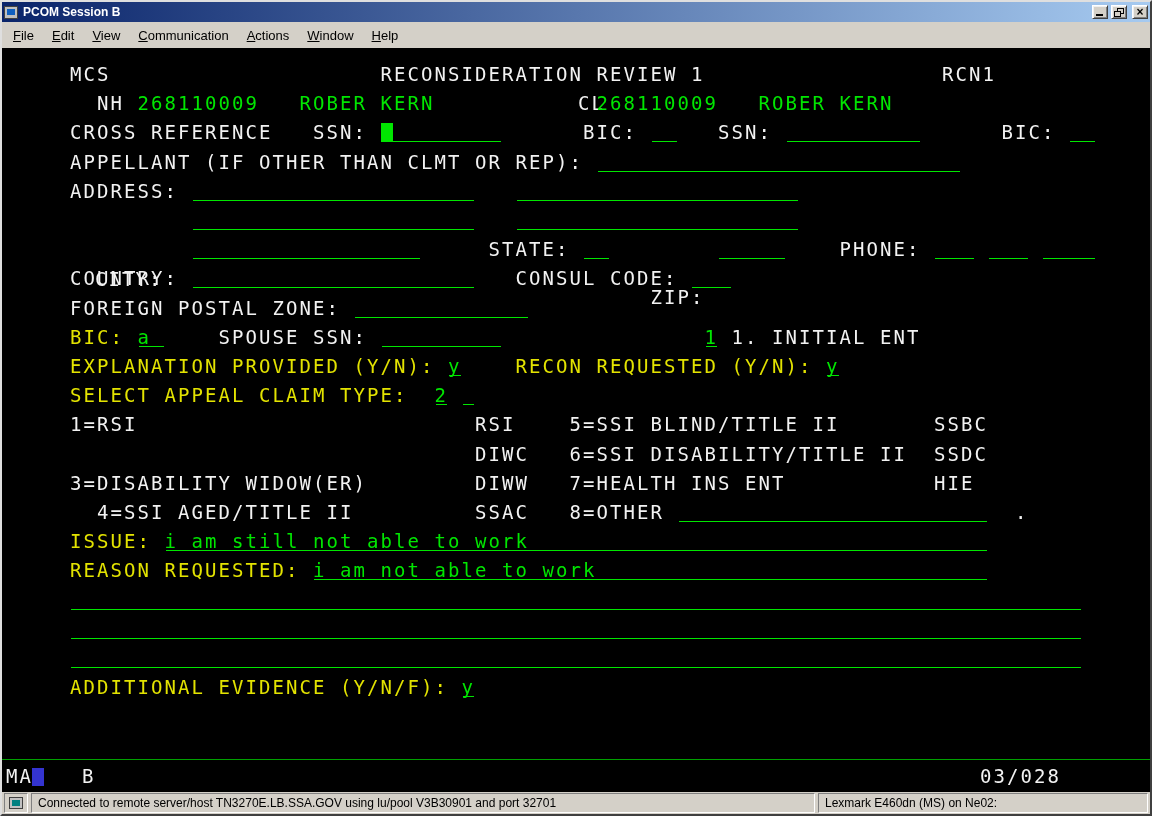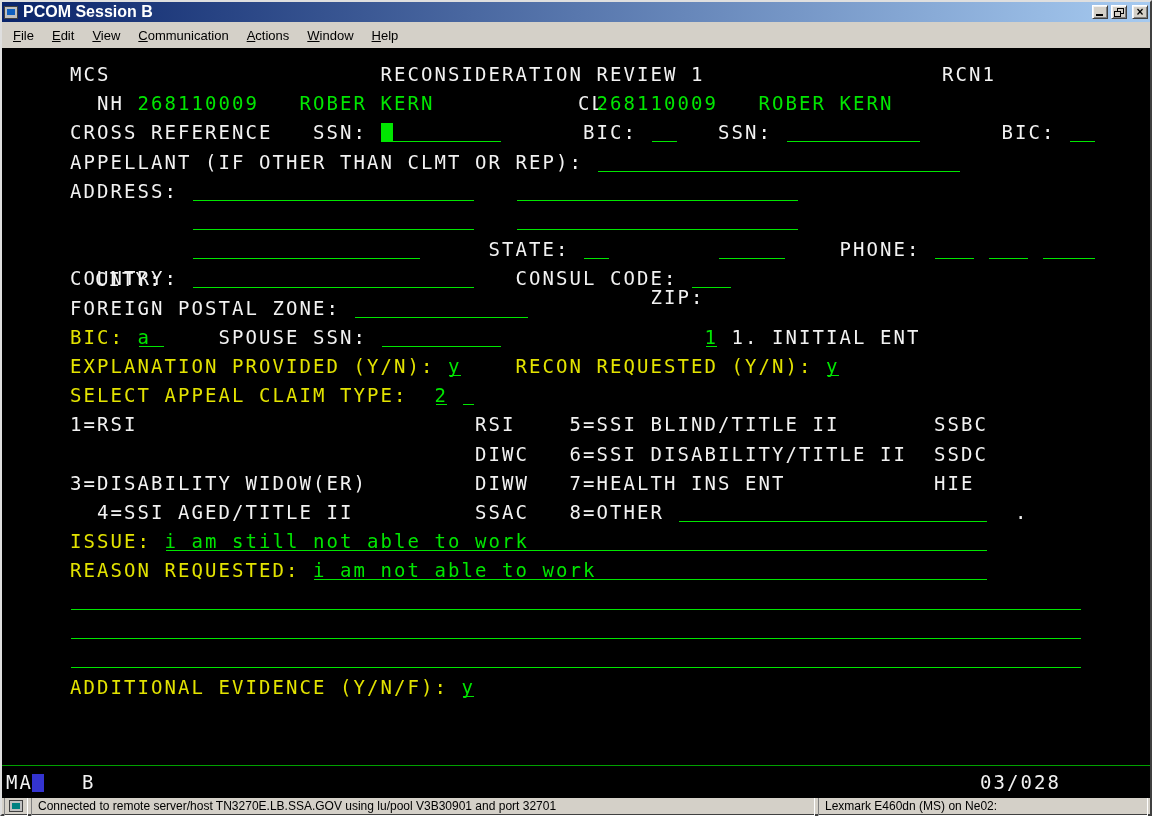--- a/index.html
+++ b/index.html
@@ -16,21 +16,21 @@
 
   
   .titlebar {
     height: 20px; flex: none;
     background: linear-gradient(90deg, var(--tb-left, #0a246a), var(--tb-right, #a6caf0));
     display: flex; align-items: center; gap: 3px; padding: 0 2px;
   }
   .app-icon { width: 14px; height: 13px; position: relative; flex: none;
     background: #c0c0c0; border: 1px solid #404040; }
   .app-icon .screen { position: absolute; left: 2px; top: 2px; right: 2px; bottom: 3px; background: #1060c0; }
-  .titlebar-title { flex: 1; color: #fff; font-size: 16px; font-weight: bold; padding-left: 2px;
+  .titlebar-title { flex: 1; color: #fff; font-size: 12px; font-weight: bold; padding-left: 2px;
     white-space: nowrap; overflow: hidden; }
   .tbtn {
     width: 16px; height: 14px; flex: none; position: relative;
     background: #d4d0c8;
     border: 1px solid; border-color: #fff #404040 #404040 #fff;
     box-shadow: inset 1px 1px 0 #f0f0f0, inset -1px -1px 0 #808080;
     display: flex; align-items: center; justify-content: center;
     font-size: 12px; font-weight: bold; color: #000; line-height: 1;
   }
   .tbtn.close { margin-left: 2px; }
@@ -63,21 +63,21 @@
     border-top: 1px solid var(--oia-line, #00a000); }
   .oia .otxt { position: absolute; top: 0; height: 32px; line-height: 32px;
     color: var(--t-white, #f2f2f2); white-space: pre; }
   .oia-ma { left: 4px; }
   .oia-block { position: absolute; left: 30px; top: 8px; width: 12px; height: 18px;
     background: var(--oia-blue, #3434d0); }
   .oia-b { left: 80px; }
   .oia-pos { left: 978px; }
 
   
-  .statusbar { height: 16px; flex: none; background: #d4d0c8;
+  .statusbar { height: 22px; flex: none; background: #d4d0c8;
     display: flex; align-items: center; gap: 3px; padding: 2px; }
   .cell { height: 20px; border: 1px solid; border-color: #808080 #fff #fff #808080;
     display: flex; align-items: center; font-size: 12px; color: #000;
     padding: 0 6px; white-space: nowrap; overflow: hidden; }
   .cell.icon-cell { width: 24px; flex: none; justify-content: center; padding: 0; }
   .cell.main { flex: 1; }
   .cell.printer { width: 330px; flex: none; }
   .mini-icon { width: 14px; height: 12px; position: relative; background: #c0c0c0; border: 1px solid #404040; }
   .mini-icon .screen { position: absolute; left: 2px; top: 2px; right: 2px; bottom: 2px; background: #008080; }
 </style>

